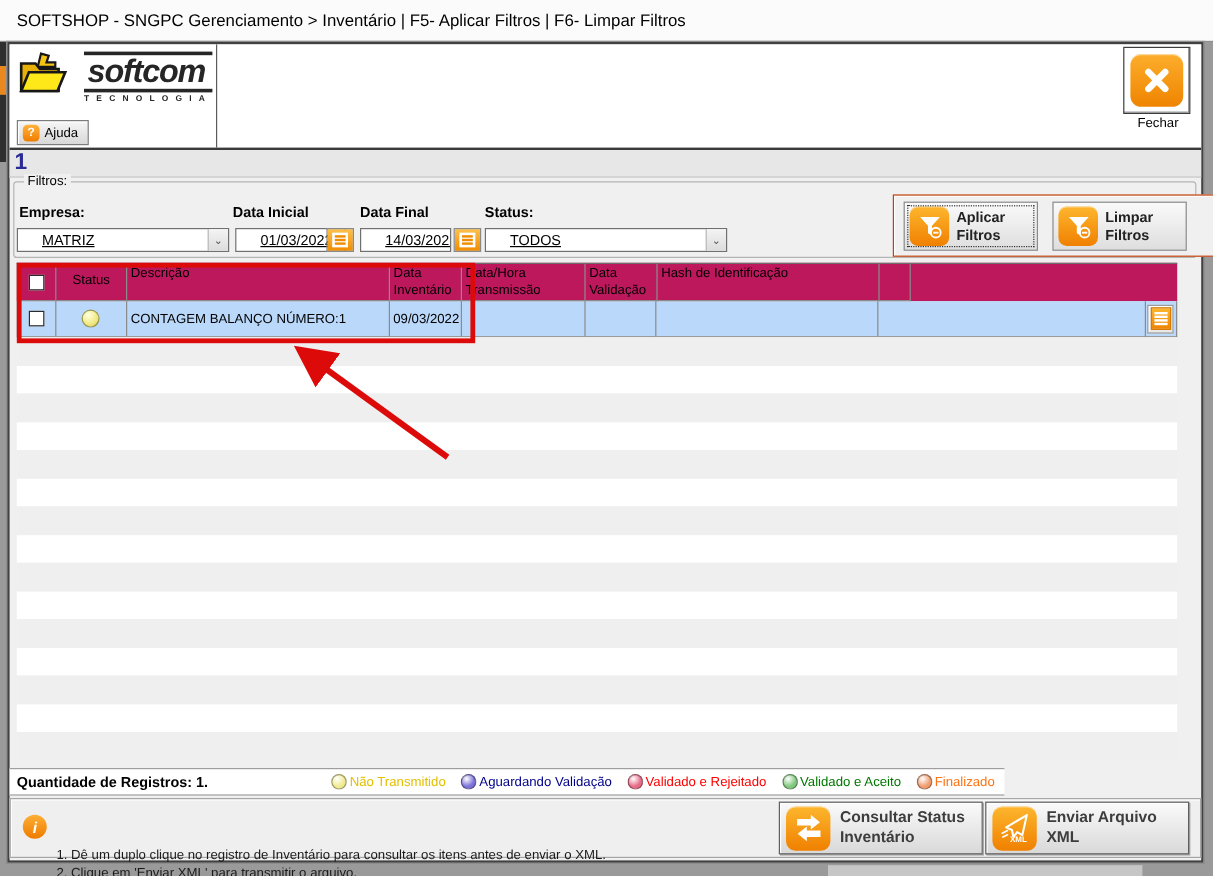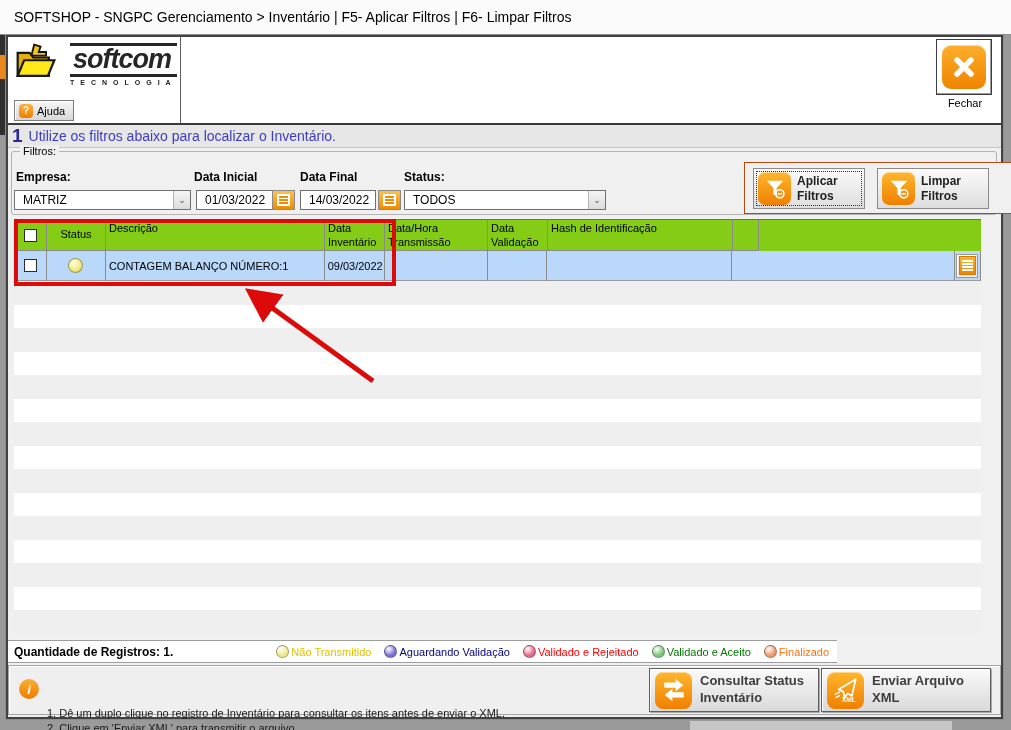--- a/index.html
+++ b/index.html
@@ -45,41 +45,41 @@
   .step-num { font-size:19px; font-weight:bold; color:#2a2a95; margin:0 6px 0 4px; }
   .step-text { font-size:14px; color:#3c3cc4; }
 
   
   .filters { position:absolute; left:3px; top:114px; width:986px; height:64px;
              border:1px solid #b4b4b4; border-radius:3px; }
   .filters-legend { position:absolute; left:8px; top:-7px; background:#f0f0f0; font-size:11px; color:#000; padding:0 3px; }
   .flabel { position:absolute; top:133px; font-size:12px; font-weight:bold; color:#000; }
   .fctrl  { position:absolute; top:153px; height:20px; background:#fff; border:1px solid #707070;
             font-size:12px; color:#000; display:flex; align-items:center; }
-  .fctrl .val { padding-left:8px; flex:1; white-space:nowrap; overflow:hidden; }
+  .fctrl .val { padding-left:20px; flex:1; white-space:nowrap; overflow:hidden;text-decoration:underline; }
   .dd-arrow { width:17px; height:100%; background:linear-gradient(#f4f4f4,#dcdcdc); border-left:1px solid #b3b3b3;
               display:flex; align-items:center; justify-content:center; font-size:9px; color:#555; }
   .calbtn { position:absolute; top:153px; width:23px; height:20px; border:1px solid #8a8a8a;
             background:linear-gradient(#fdc14d,#f08c00); display:flex; align-items:center; justify-content:center; }
   .calbtn .cal { width:13px; height:12px; background:#fff; border:1px solid #fff; display:flex; flex-direction:column; gap:1px; padding:1px;}
   .calbtn .cal i { display:block; height:2px; background:#f08c00; }
 
   .filter-actions { position:absolute; left:736px; top:125px; width:302px; height:52px; background:#f0f0f0;
                     border:1px solid #c2410c; box-shadow:inset 1px 1px 0 #fff; }
   .fab { position:absolute; top:5px; width:112px; height:41px; background:linear-gradient(#fafafa,#dedede);
          border:1px solid #8a8a8a; display:flex; align-items:center; gap:6px; padding-left:4px; cursor:default; }
   .fab.apply { left:8px; outline:1px dotted #333; outline-offset:-4px; }
   .fab.clear { left:132px; }
   .oicon { width:33px; height:33px; border-radius:7px; background:linear-gradient(#fdb62e,#f08000);
            box-shadow:inset 0 1px 0 rgba(255,255,255,.45); display:flex; align-items:center; justify-content:center; flex:0 0 auto;}
   .fab .lbl { font-size:12px; font-weight:bold; color:#222; text-align:left; line-height:1.25; }
 
   
   .grid { position:absolute; left:6px; top:182px; width:967px; }
-  .hdr-row { display:flex; height:32px; background:#84cc16; border-top:1px solid #6e6e6e; border-left:1px solid #6e6e6e; }
+  .hdr-row { display:flex; height:32px; background:#be185d; border-top:1px solid #6e6e6e; border-left:1px solid #6e6e6e; }
   .hdr-cell { border-right:1px solid #8b8b8b; border-bottom:1px solid #8b8b8b; font-size:11px; color:#000;
               padding:2px 3px; line-height:1.25; overflow:hidden; }
   .data-row { display:flex; height:30px; background:#bad8fa; border-left:1px solid #6e6e6e; cursor:default;}
   .data-cell { border-right:1px solid #8b8b8b; border-bottom:1px solid #9b9b9b; font-size:11px; color:#000;
                padding:0 3px; display:flex; align-items:center; overflow:hidden; white-space:nowrap; }
   .c0{width:32px; justify-content:center; display:flex; align-items:center;}
   .c1{width:59px;} .c2{width:219px;} .c3{width:60px;} .c4{width:103px;}
   .c5{width:60px;} .c6{width:185px;} .c7{width:223px;} .c8{width:26px; padding:0 1px;}
   .hdr-cell.c0 { padding:0; }
   .hdr-cell.c1, .data-cell.c1 { justify-content:center; display:flex; align-items:center; }
@@ -161,21 +161,20 @@
                 <path d="M6 6 L20 20 M20 6 L6 20" stroke="#fff" stroke-width="5.5" stroke-linecap="round"></path>
               </svg>
         </span>
       </button>
       <div class="fechar-label">Fechar</div>
     </div>
   </div>
 
   <div class="stepbar">
     <span class="step-num">1</span>
-    <span class="step-text">Utilize os filtros abaixo para localizar o Inventário.</span>
   </div>
 
   <div class="filters">
     <span class="filters-legend">Filtros:</span>
   </div>
   <span class="flabel" style="left:8px">Empresa:</span>
   <div class="fctrl" style="left:6px; width:177px;">
     <span class="val">MATRIZ</span>
     <span class="dd-arrow">⌄</span>
   </div>

